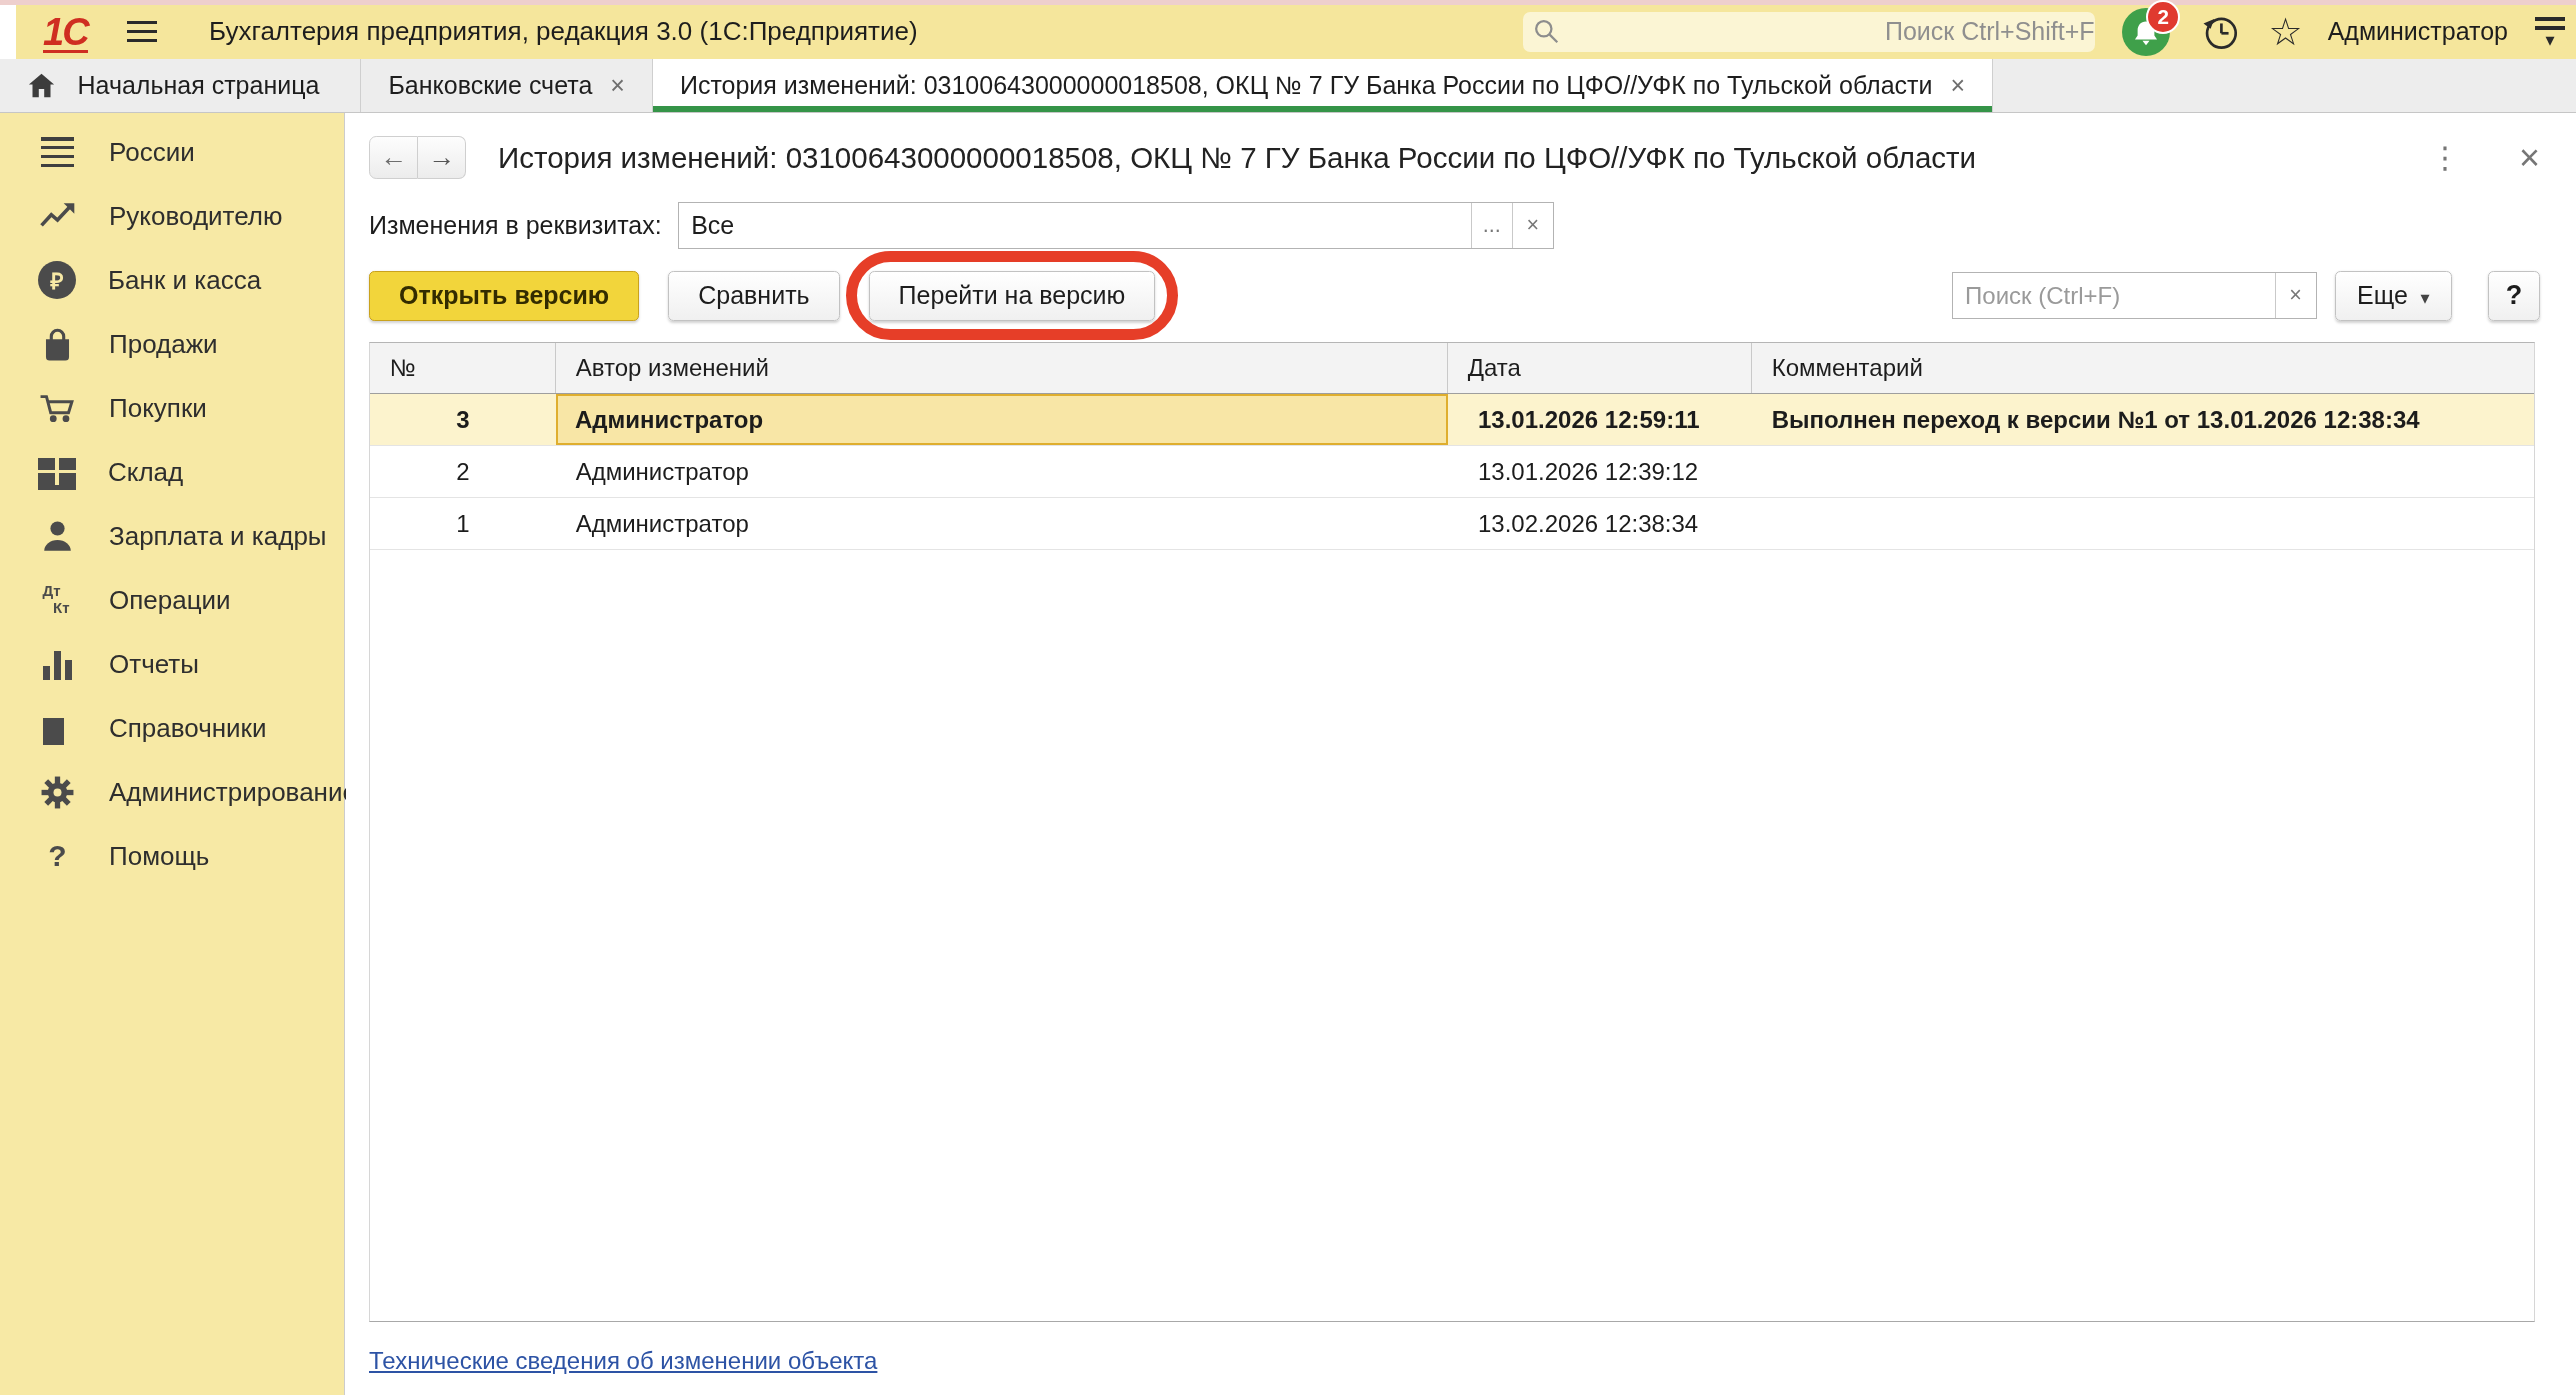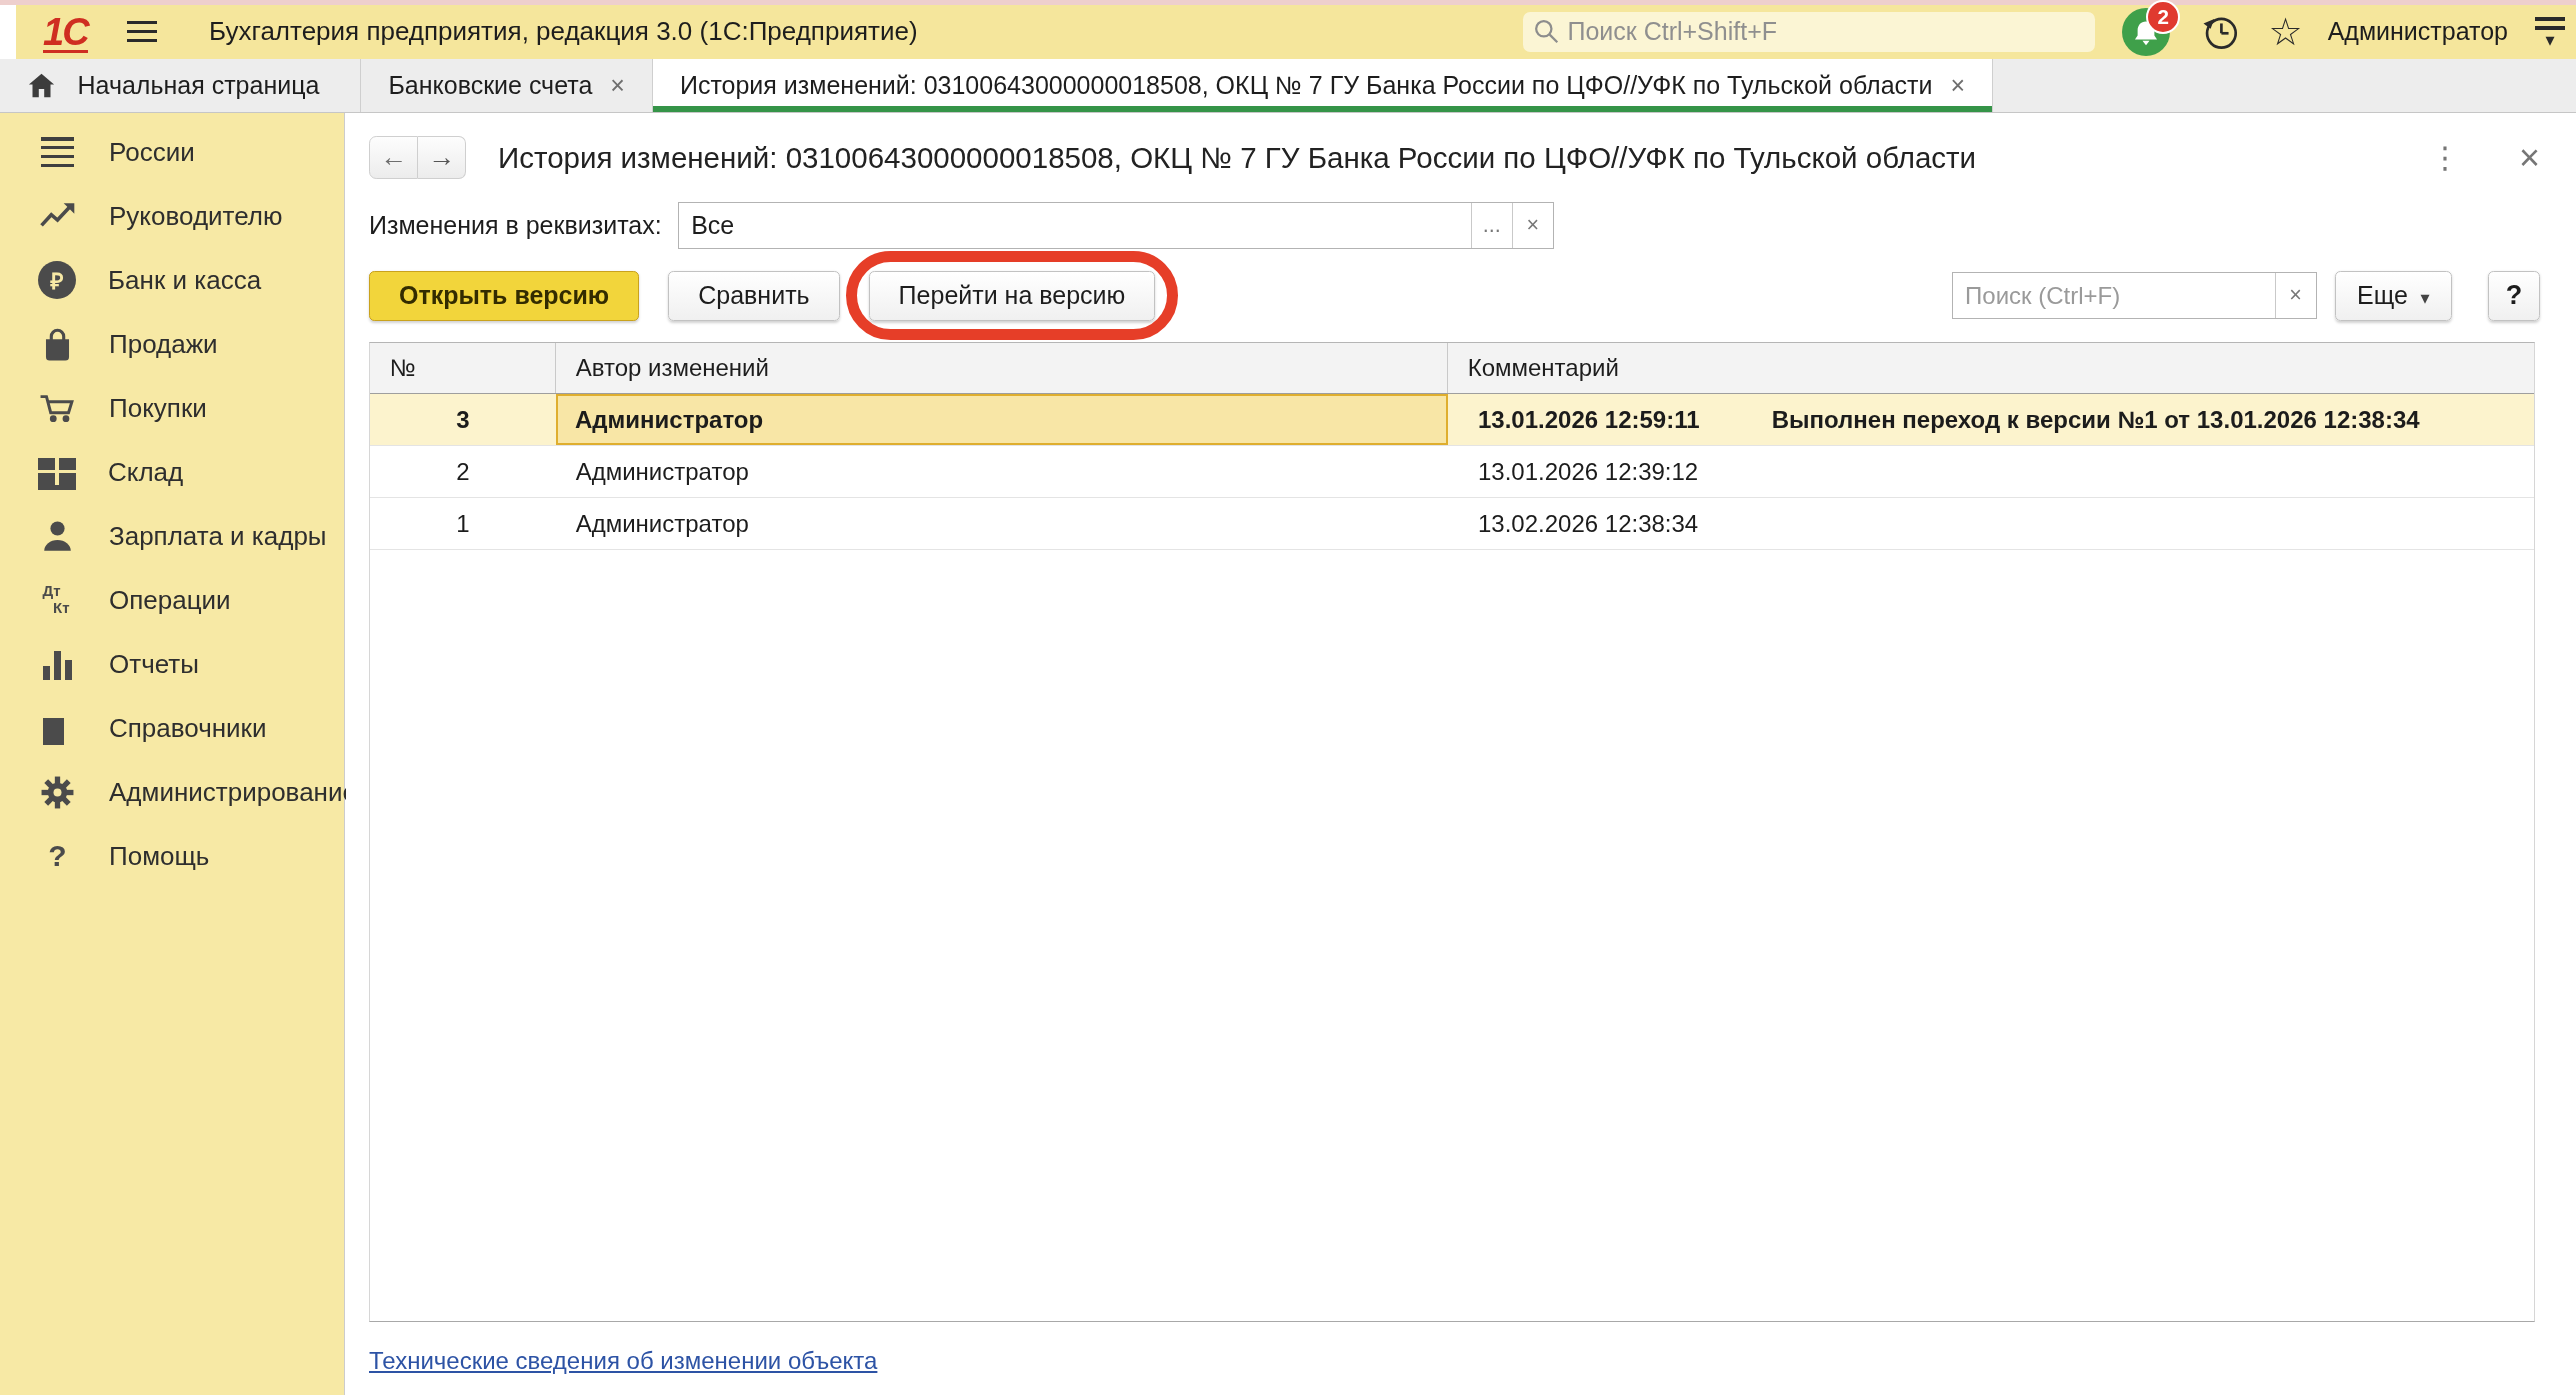--- a/index.html
+++ b/index.html
@@ -10,21 +10,21 @@
   .top-stripe{position:absolute;left:0;top:0;width:2576px;height:4.5px;background:#eecfcd;}
   .header{position:absolute;left:16px;top:4.5px;width:2576px;height:55px;background:#f5e69c;
           border-bottom:1.8px solid #dcca7f;display:flex;align-items:center;box-sizing:border-box;padding:0 27px;}
   .logo{color:#cf2e21;font-size:38px;font-weight:700;font-style:italic;letter-spacing:-1.8px;
         text-decoration:underline;text-underline-offset:5.4px;line-height:1;}
   .burger{margin-left:39px;display:flex;flex-direction:column;gap:5.4px;cursor:pointer;}
   .burger i{display:block;width:30px;height:3.6px;background:#2a2a2a;}
   .app-title{margin-left:52px;font-size:26px;color:#1d1d1d;white-space:nowrap;}
   .hspacer{flex:1;}
   .global-search{width:572px;height:40px;background:#fbf5d4;border-radius:7.2px;display:flex;align-items:center;
-                 padding-left:10.7px;box-sizing:border-box;}
+                 padding-left:10.7px;box-sizing:border-box;justify-content:space-between;}
   .global-search .ph{margin-left:7.2px;color:#8f8f8f;font-size:25px;}
   .bell{position:relative;margin-left:27px;width:48px;height:48px;border-radius:50%;background:#3fa04a;
         display:flex;align-items:center;justify-content:center;cursor:pointer;flex:none;}
   .bell .badge{position:absolute;top:-7.2px;right:-10.7px;width:30px;height:30px;border-radius:50%;background:#e03a2f;
         border:2.7px solid #fff;color:#fff;font-size:20.6px;font-weight:700;display:flex;align-items:center;justify-content:center;}
   .hist{margin-left:29px;cursor:pointer;display:flex;}
   .star{margin-left:27px;font-size:38px;color:#2a2a2a;line-height:1;cursor:pointer;}
   .user{margin-left:25px;font-size:25px;color:#1d1d1d;cursor:pointer;}
   .svc{margin-left:27px;display:flex;flex-direction:column;align-items:center;gap:5.4px;cursor:pointer;}
   .svc i{display:block;width:30px;height:3.6px;background:#2a2a2a;}
@@ -325,20 +325,21 @@
           <span>Еще</span><span class="dd">▾</span>
         </button>
         <button class="btn help">?</button>
       </div>
     </div>
 
     <div class="vtable">
       <div class="thead">
         <div class="th n">№</div>
         <div class="th a">Автор изменений</div>
+        <div class="th d">Дата</div>
         <div class="th m">Комментарий</div>
       </div>
       <div class="trow selected">
         <div class="c n">3</div>
         <div class="c a">Администратор</div>
         <div class="c d">13.01.2026 12:59:11</div>
         <div class="c m">Выполнен переход к версии №1 от 13.01.2026 12:38:34</div>
       </div>
       <div class="trow">
         <div class="c n">2</div>

